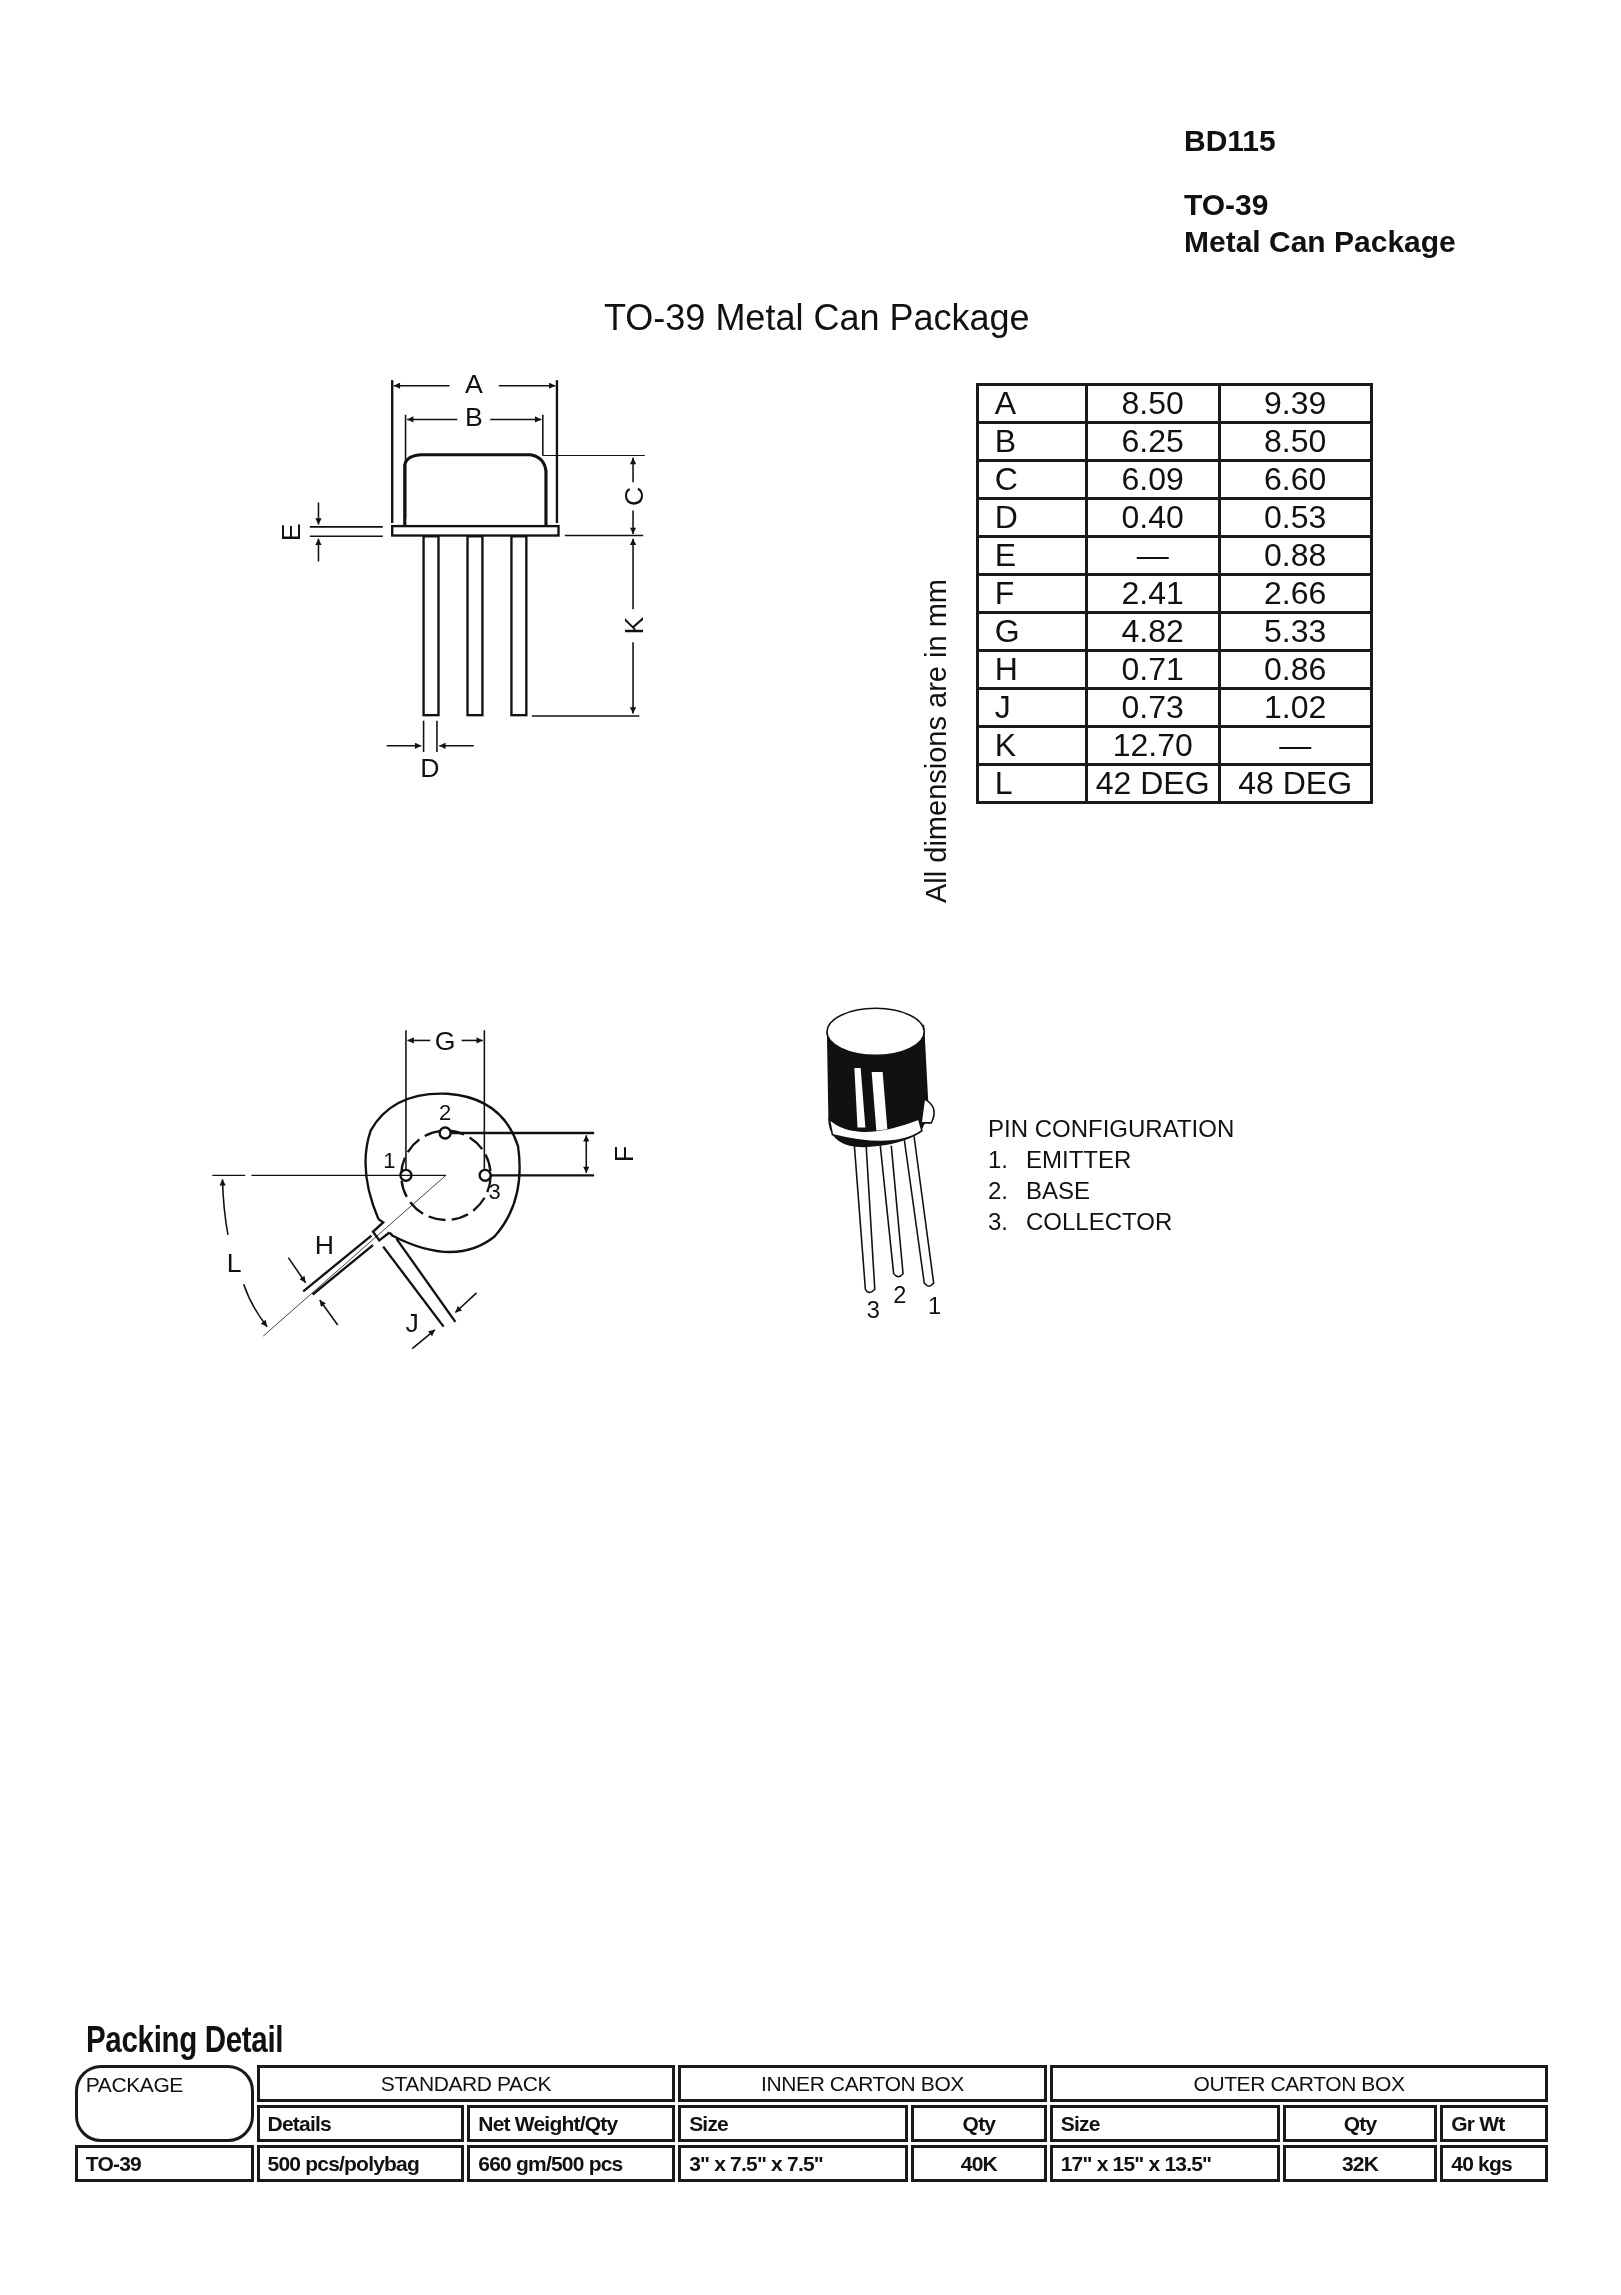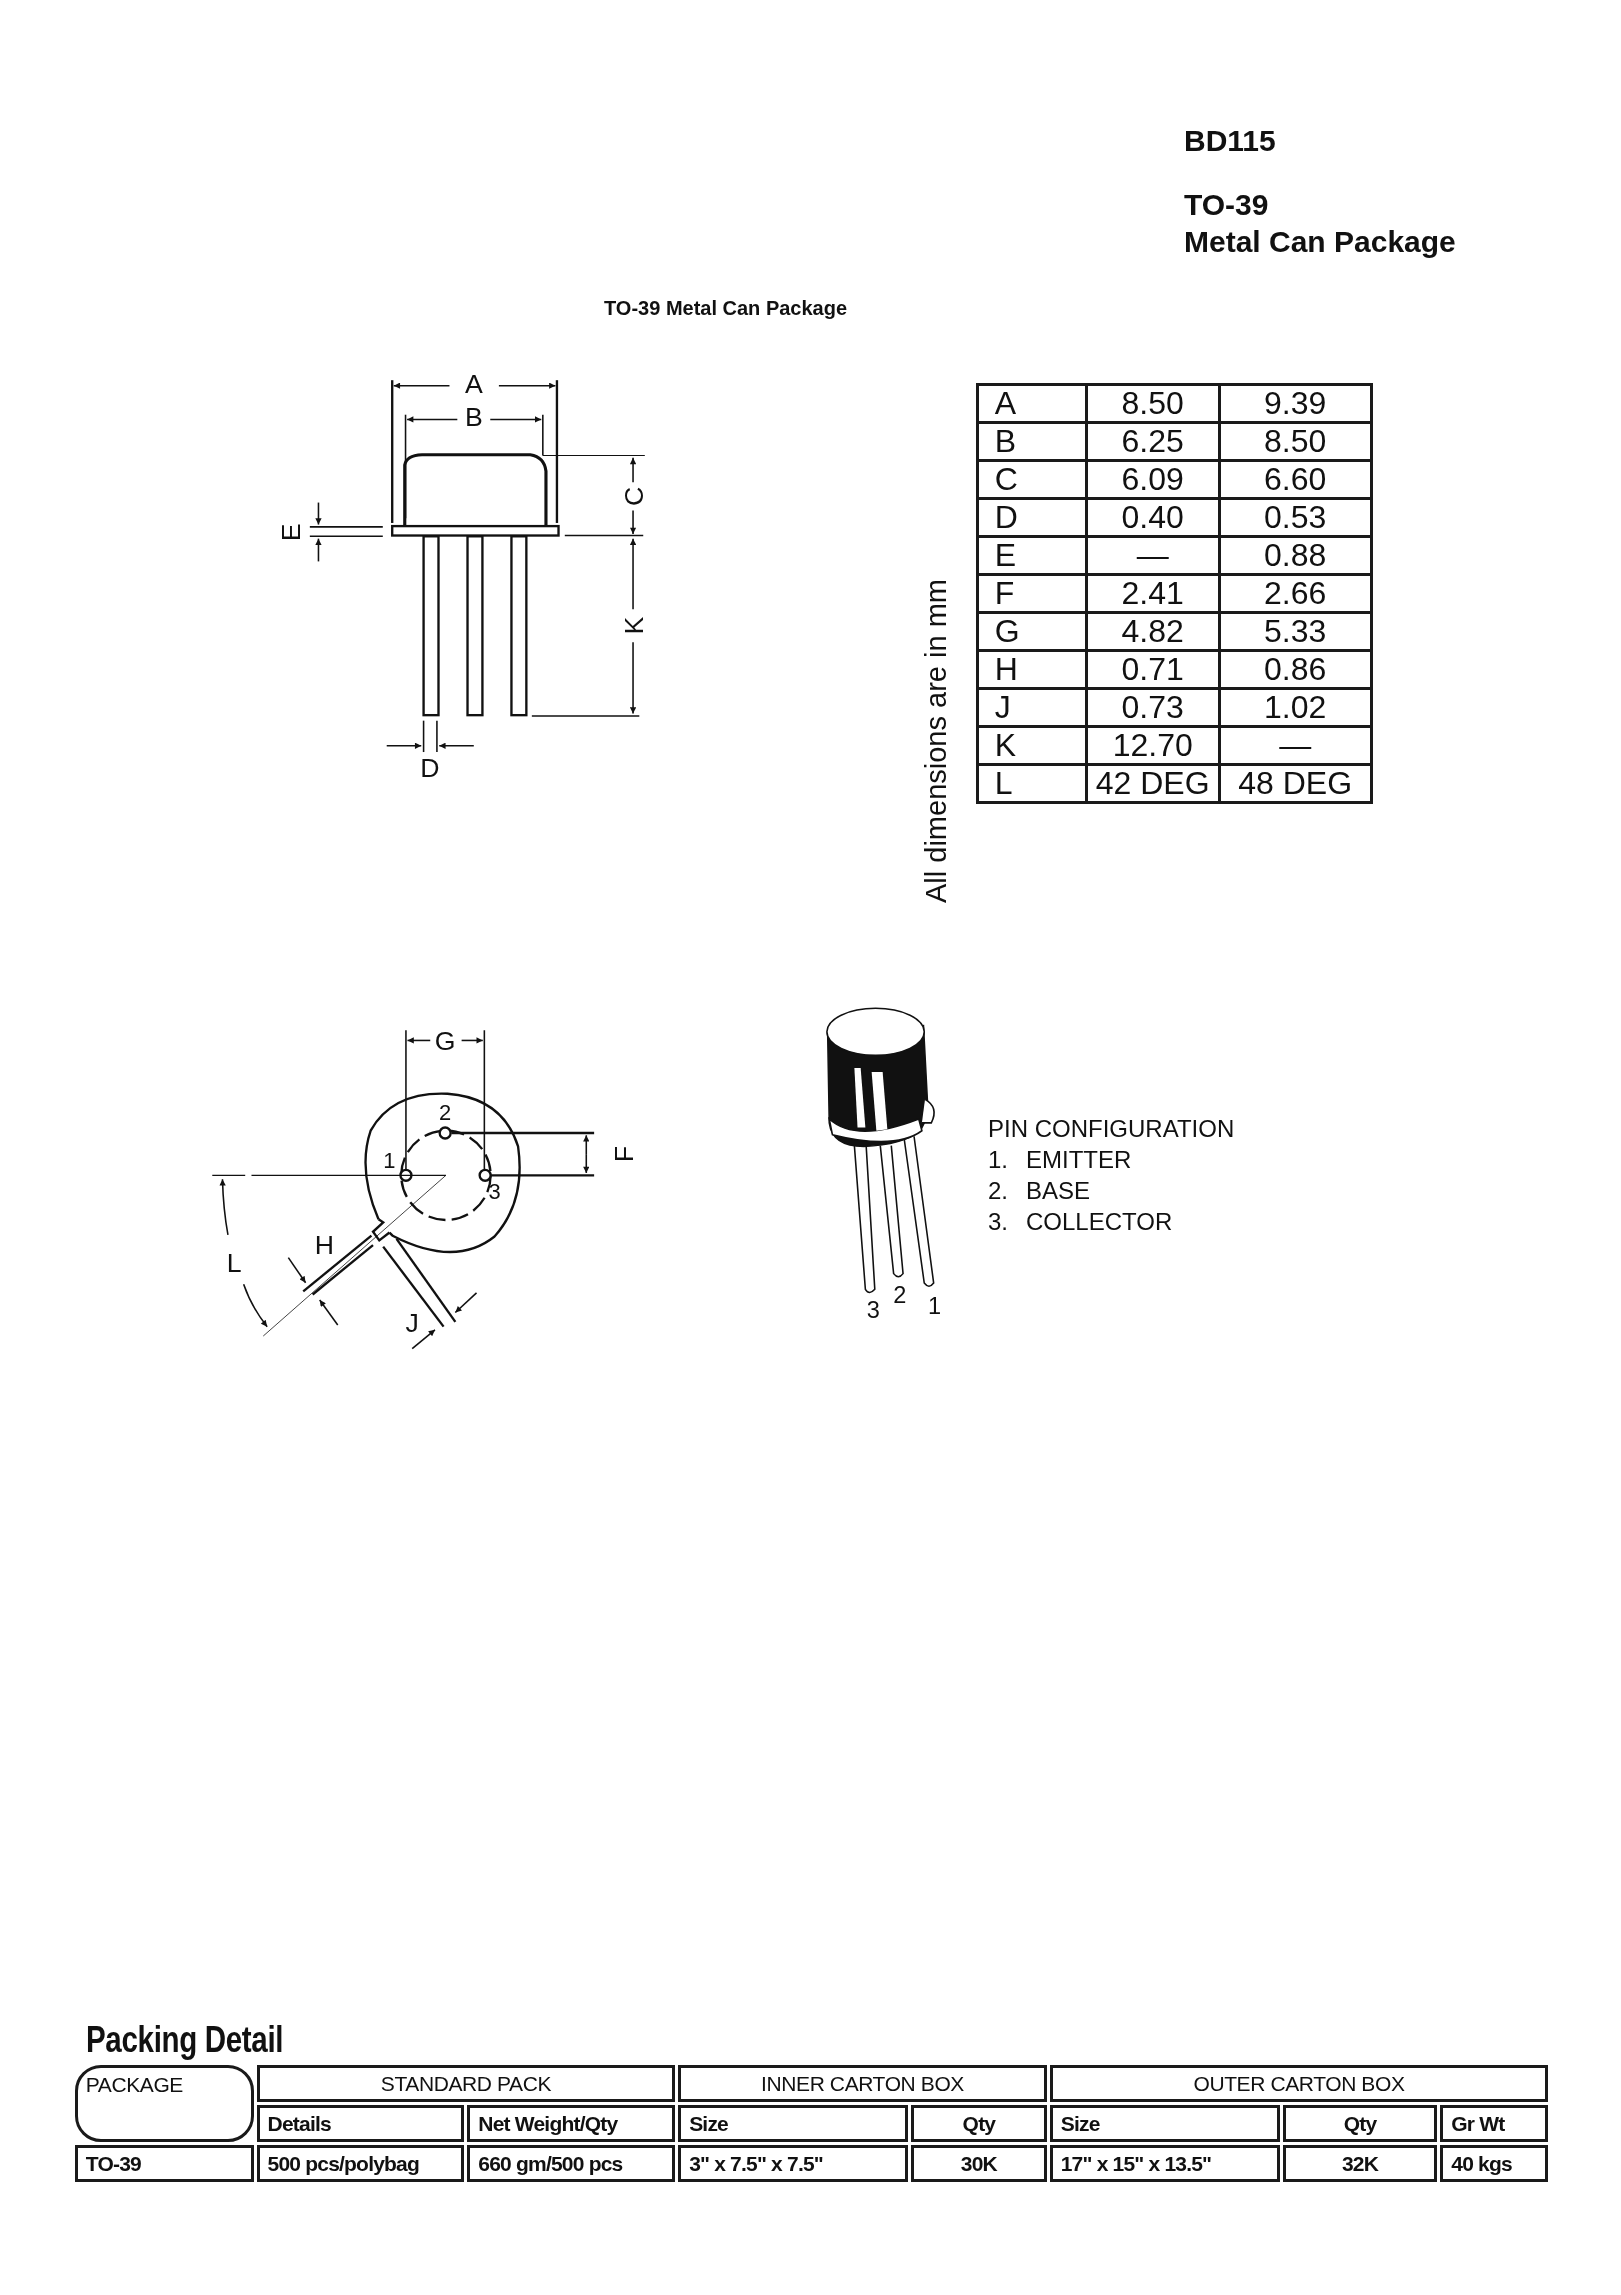--- a/index.html
+++ b/index.html
@@ -2,21 +2,21 @@
 <html style="font-size:12.6px"><head>
 <meta charset="utf-8">
 <style>
   html, body { margin:0; padding:0; background:#ffffff; }
   body { width:1622px; height:2295px; position:relative; overflow:hidden; font-family:"Liberation Sans", sans-serif; color:#111; }
   .abs { position:absolute; }
   .hdr { font-weight:bold; font-size:30px; line-height:1.15; }
   #part { left:1184px; top:124px; }
   #pkg1 { left:1184px; top:188px; }
   #pkg2 { left:1184px; top:225px; }
-  #title { left:604px; top:297px; font-weight:bold; font-size:20px; }
+  #title { left:604px; top:297px; font-weight:normal; font-size:36px; }
 
   
   #dimtable { left:976px; top:383px; border-collapse:collapse; font-size:32px; }
   #dimtable td { border:3.9px solid #1a1a1a; height:35px; padding:0; line-height:35px; }
   #dimtable td.c0 { width:90px; padding-left:15.7px; text-align:left; }
   #dimtable td.c1 { width:130px; text-align:center; }
   #dimtable td.c2 { width:149px; text-align:center; }
   #dimnote { left:920px; top:903px; transform-origin:0 0; transform:rotate(-90deg); font-size:29px; white-space:nowrap; }
 
   
@@ -270,20 +270,20 @@
     <td class="sub ctr" style="width:114px">Qty</td>
     <td class="sub" style="width:208px">Size</td>
     <td class="sub ctr" style="width:133px">Qty</td>
     <td class="sub" style="width:86px">Gr Wt</td>
   </tr>
   <tr>
     <td class="val">TO-39</td>
     <td class="val">500 pcs/polybag</td>
     <td class="val">660 gm/500 pcs</td>
     <td class="val">3" x 7.5" x 7.5"</td>
-    <td class="val ctr">30K</td>
+    <td class="val ctr">40K</td>
     <td class="val">17" x 15" x 13.5"</td>
     <td class="val ctr">32K</td>
     <td class="val">40 kgs</td>
   </tr>
 </tbody>
   </table>
 
 
 </body></html>

